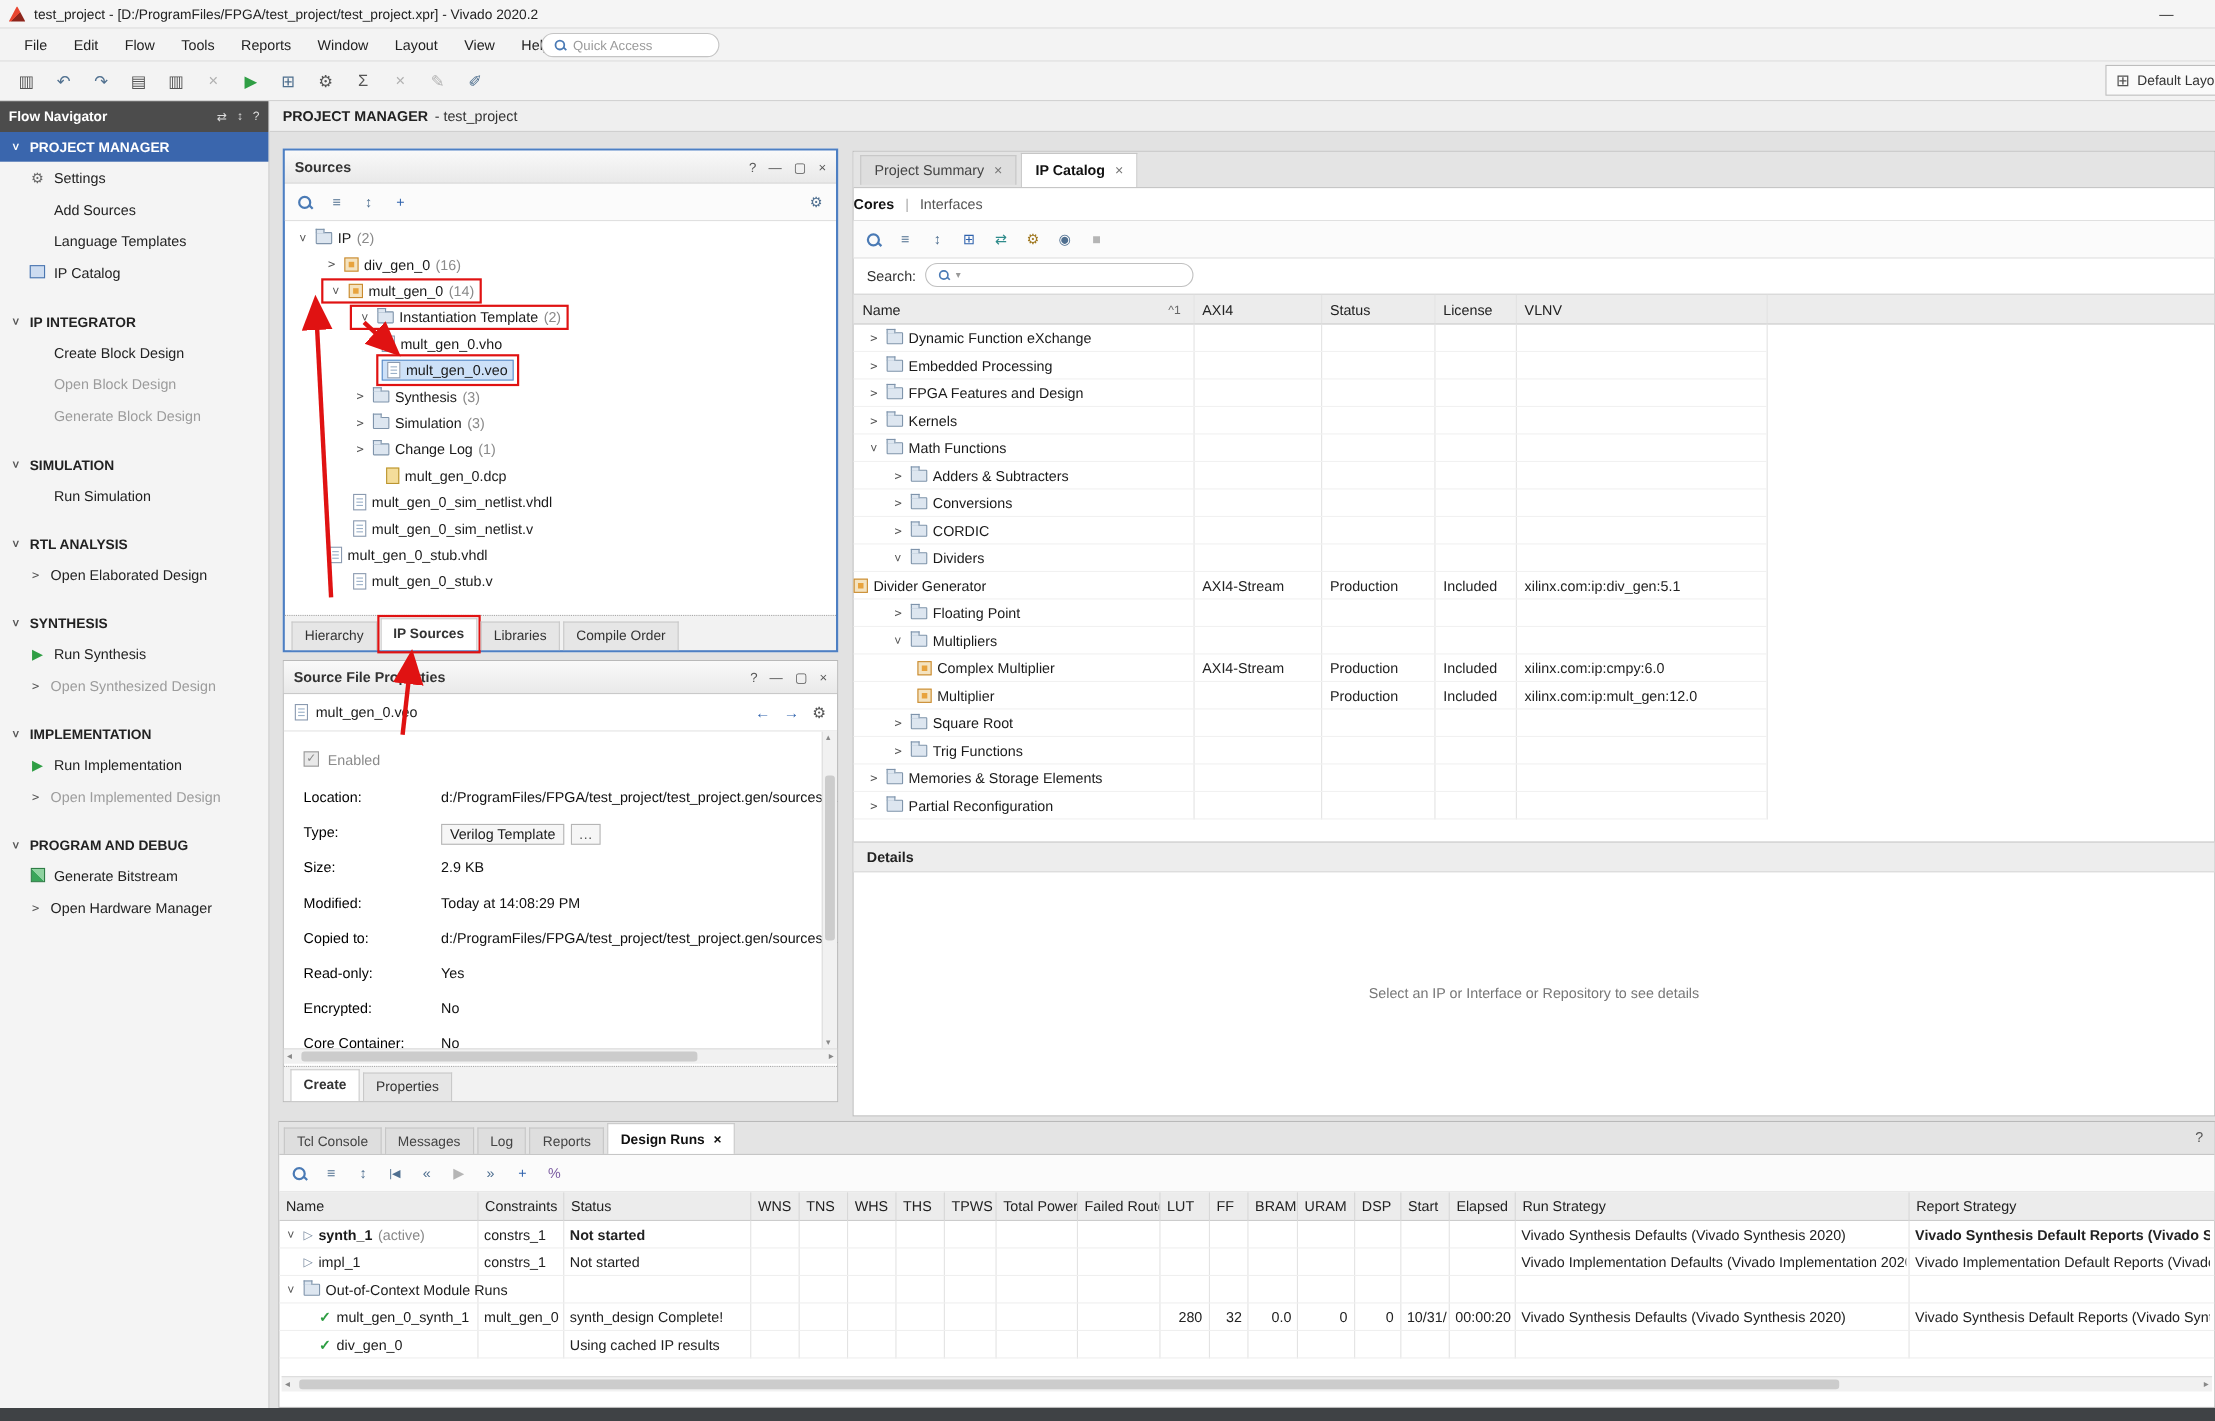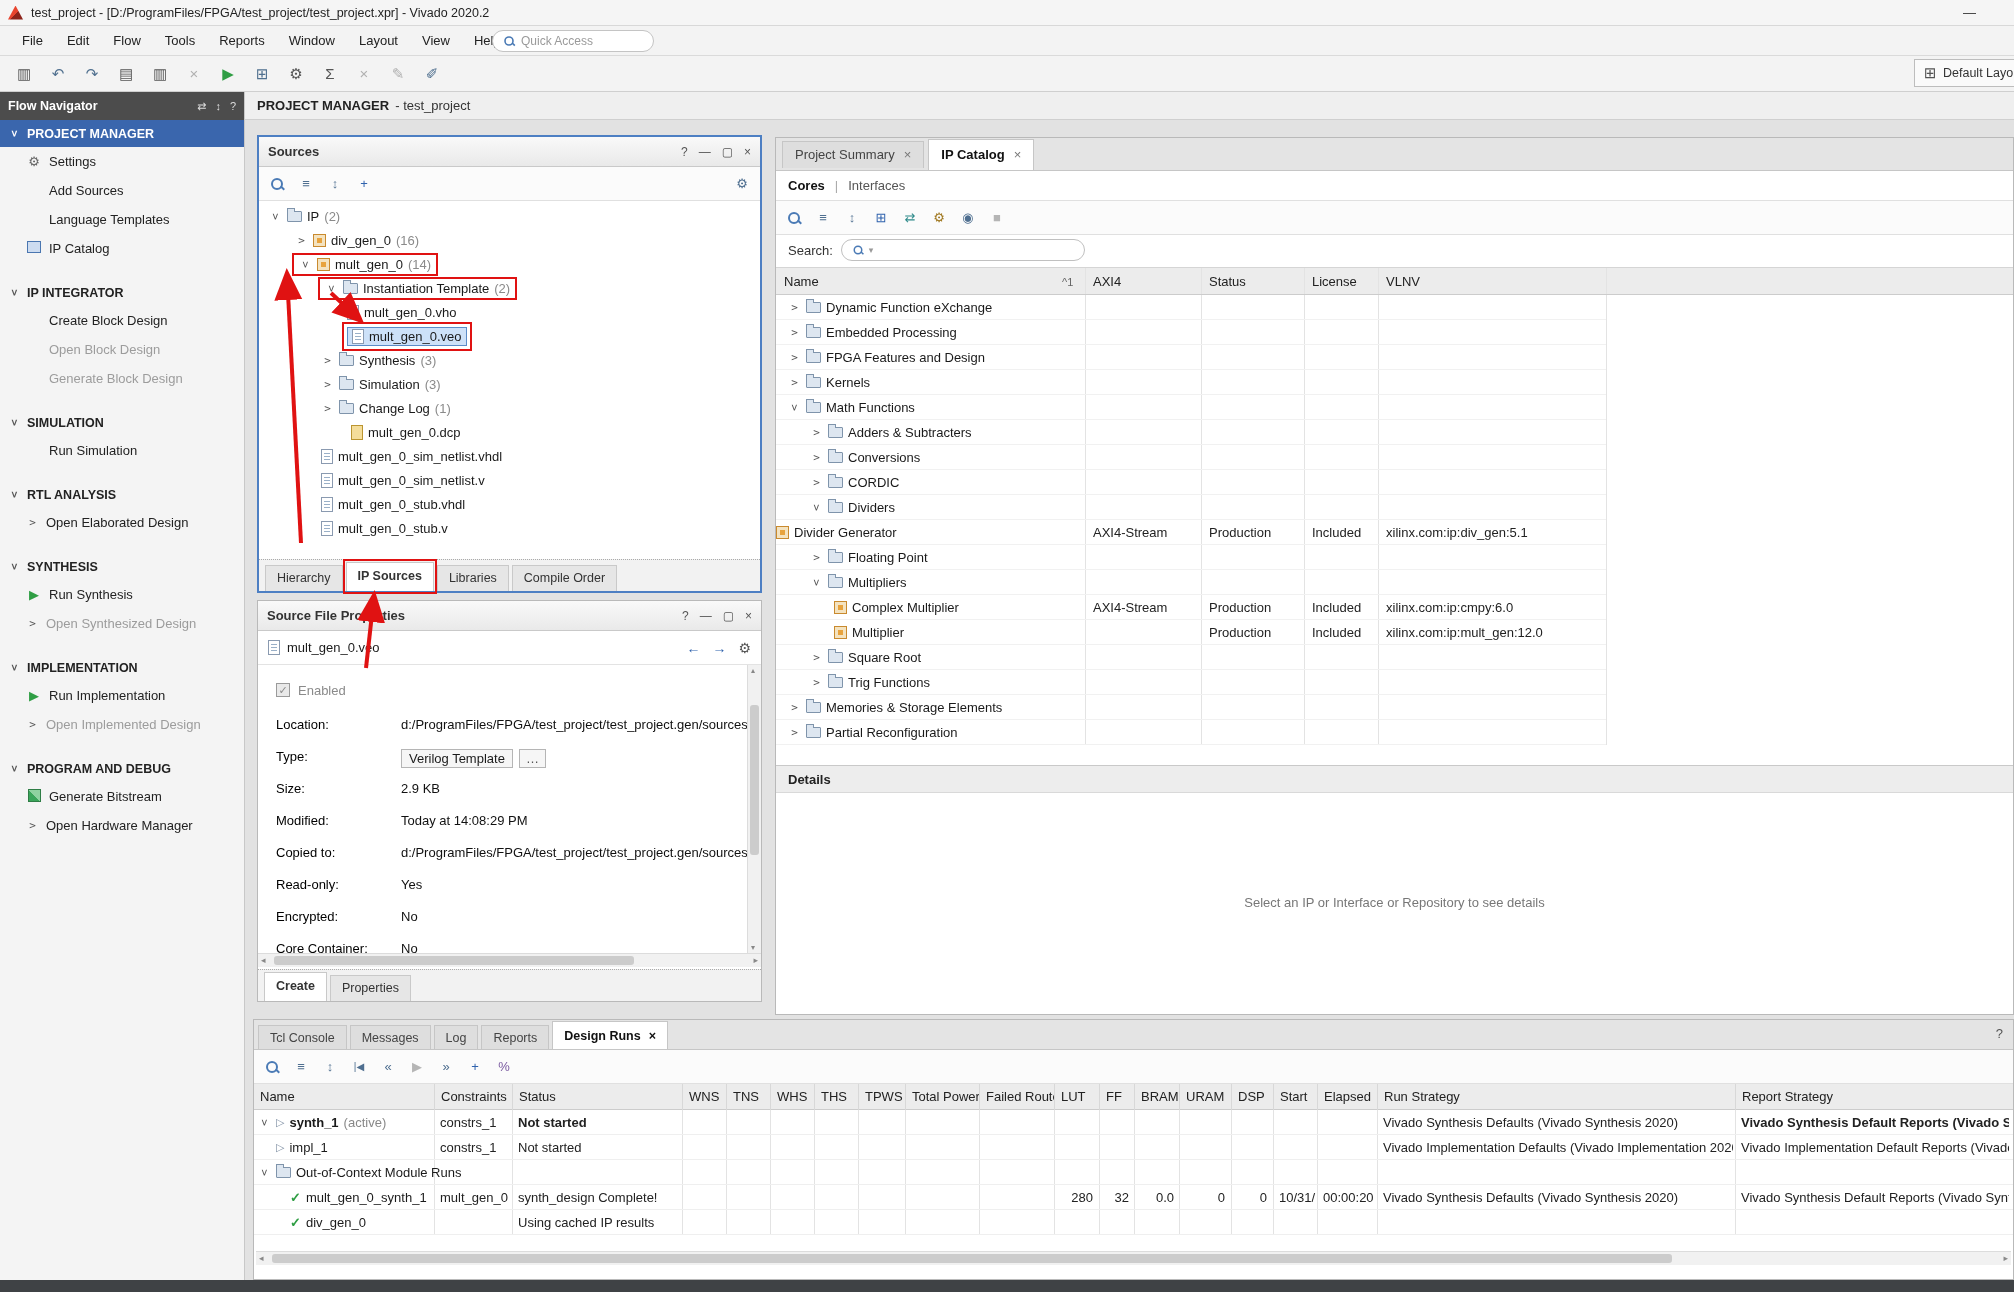--- a/index.html
+++ b/index.html
@@ -87,21 +87,21 @@
 .vsb .thumb { position:absolute; left:2px; right:2px; top:40px; height:150px; background:#cccccc; border-radius:3px; }
 .hsb { height:14px; background:#f1f1f1; border-top:1px solid #dcdcdc; position:relative; font-size:9px; color:#888; }
 .hsb .thumb { position:absolute; top:2px; bottom:2px; background:#cccccc; border-radius:3px; }
 
 
 .cat-panel { left:775px; top:137px; width:1239px; height:878px; }
 .tabbar { height:33px; background:#e4e4e4; border-bottom:1px solid #c6c6c6; display:flex; align-items:center; padding-left:6px; gap:4px; }
 .tab { height:27px; line-height:25px; padding:0 12px; background:#dedede; border:1px solid #c6c6c6; border-bottom:none; color:#444; display:flex; gap:9px; align-items:center; }
 .tab.active { background:#fff; font-weight:bold; color:#111; height:31px; line-height:29px; }
 .tab .x { color:#777; font-weight:normal; }
-.subtabs { height:30px; display:flex; align-items:center; gap:10px; padding-left:12px; border-bottom:1px solid #e0e0e0; }
+.subtabs { height:30px; display:flex; align-items:center; gap:10px; padding-left:0; border-bottom:1px solid #e0e0e0; }
 .subtabs .on { font-weight:bold; color:#111; }
 .subtabs .sep { color:#aaa; } .subtabs .off { color:#555; }
 .searchrow { height:30px; display:flex; align-items:center; gap:8px; padding-left:12px; }
 .searchrow .lb { color:#333; }
 .sfield { width:244px; height:22px; border:1px solid #c0c0c0; border-radius:11px; display:flex; align-items:center; gap:3px; padding:0 8px; color:#999; }
 .cgrid { position:relative; margin-top:2px; }
 .chead { position:relative; height:28px; background:#ececec; border-top:1px solid #d5d5d5; border-bottom:1px solid #cccccc; }
 .chcell { position:absolute; top:0; height:28px; line-height:28px; padding-left:8px; color:#222; }
 .sortb { position:absolute; left:286px; top:0; height:28px; line-height:28px; font-size:11px; color:#666; }
 .crows { position:relative; }
@@ -369,21 +369,21 @@
       <span>mult_gen_0.dcp</span>
     </div>
     <div class="trow" style="padding-left:62px">
       <span class="i-doc"></span>
       <span>mult_gen_0_sim_netlist.vhdl</span>
     </div>
     <div class="trow" style="padding-left:62px">
       <span class="i-doc"></span>
       <span>mult_gen_0_sim_netlist.v</span>
     </div>
-    <div class="trow" style="padding-left:62px">
+    <div class="trow" style="padding-left:40px">
       <span class="i-doc"></span>
       <span>mult_gen_0_stub.vhdl</span>
     </div>
     <div class="trow" style="padding-left:62px">
       <span class="i-doc"></span>
       <span>mult_gen_0_stub.v</span>
     </div>
   </div>
   <div class="ptabs">
     <span class="ptab">Hierarchy</span>

